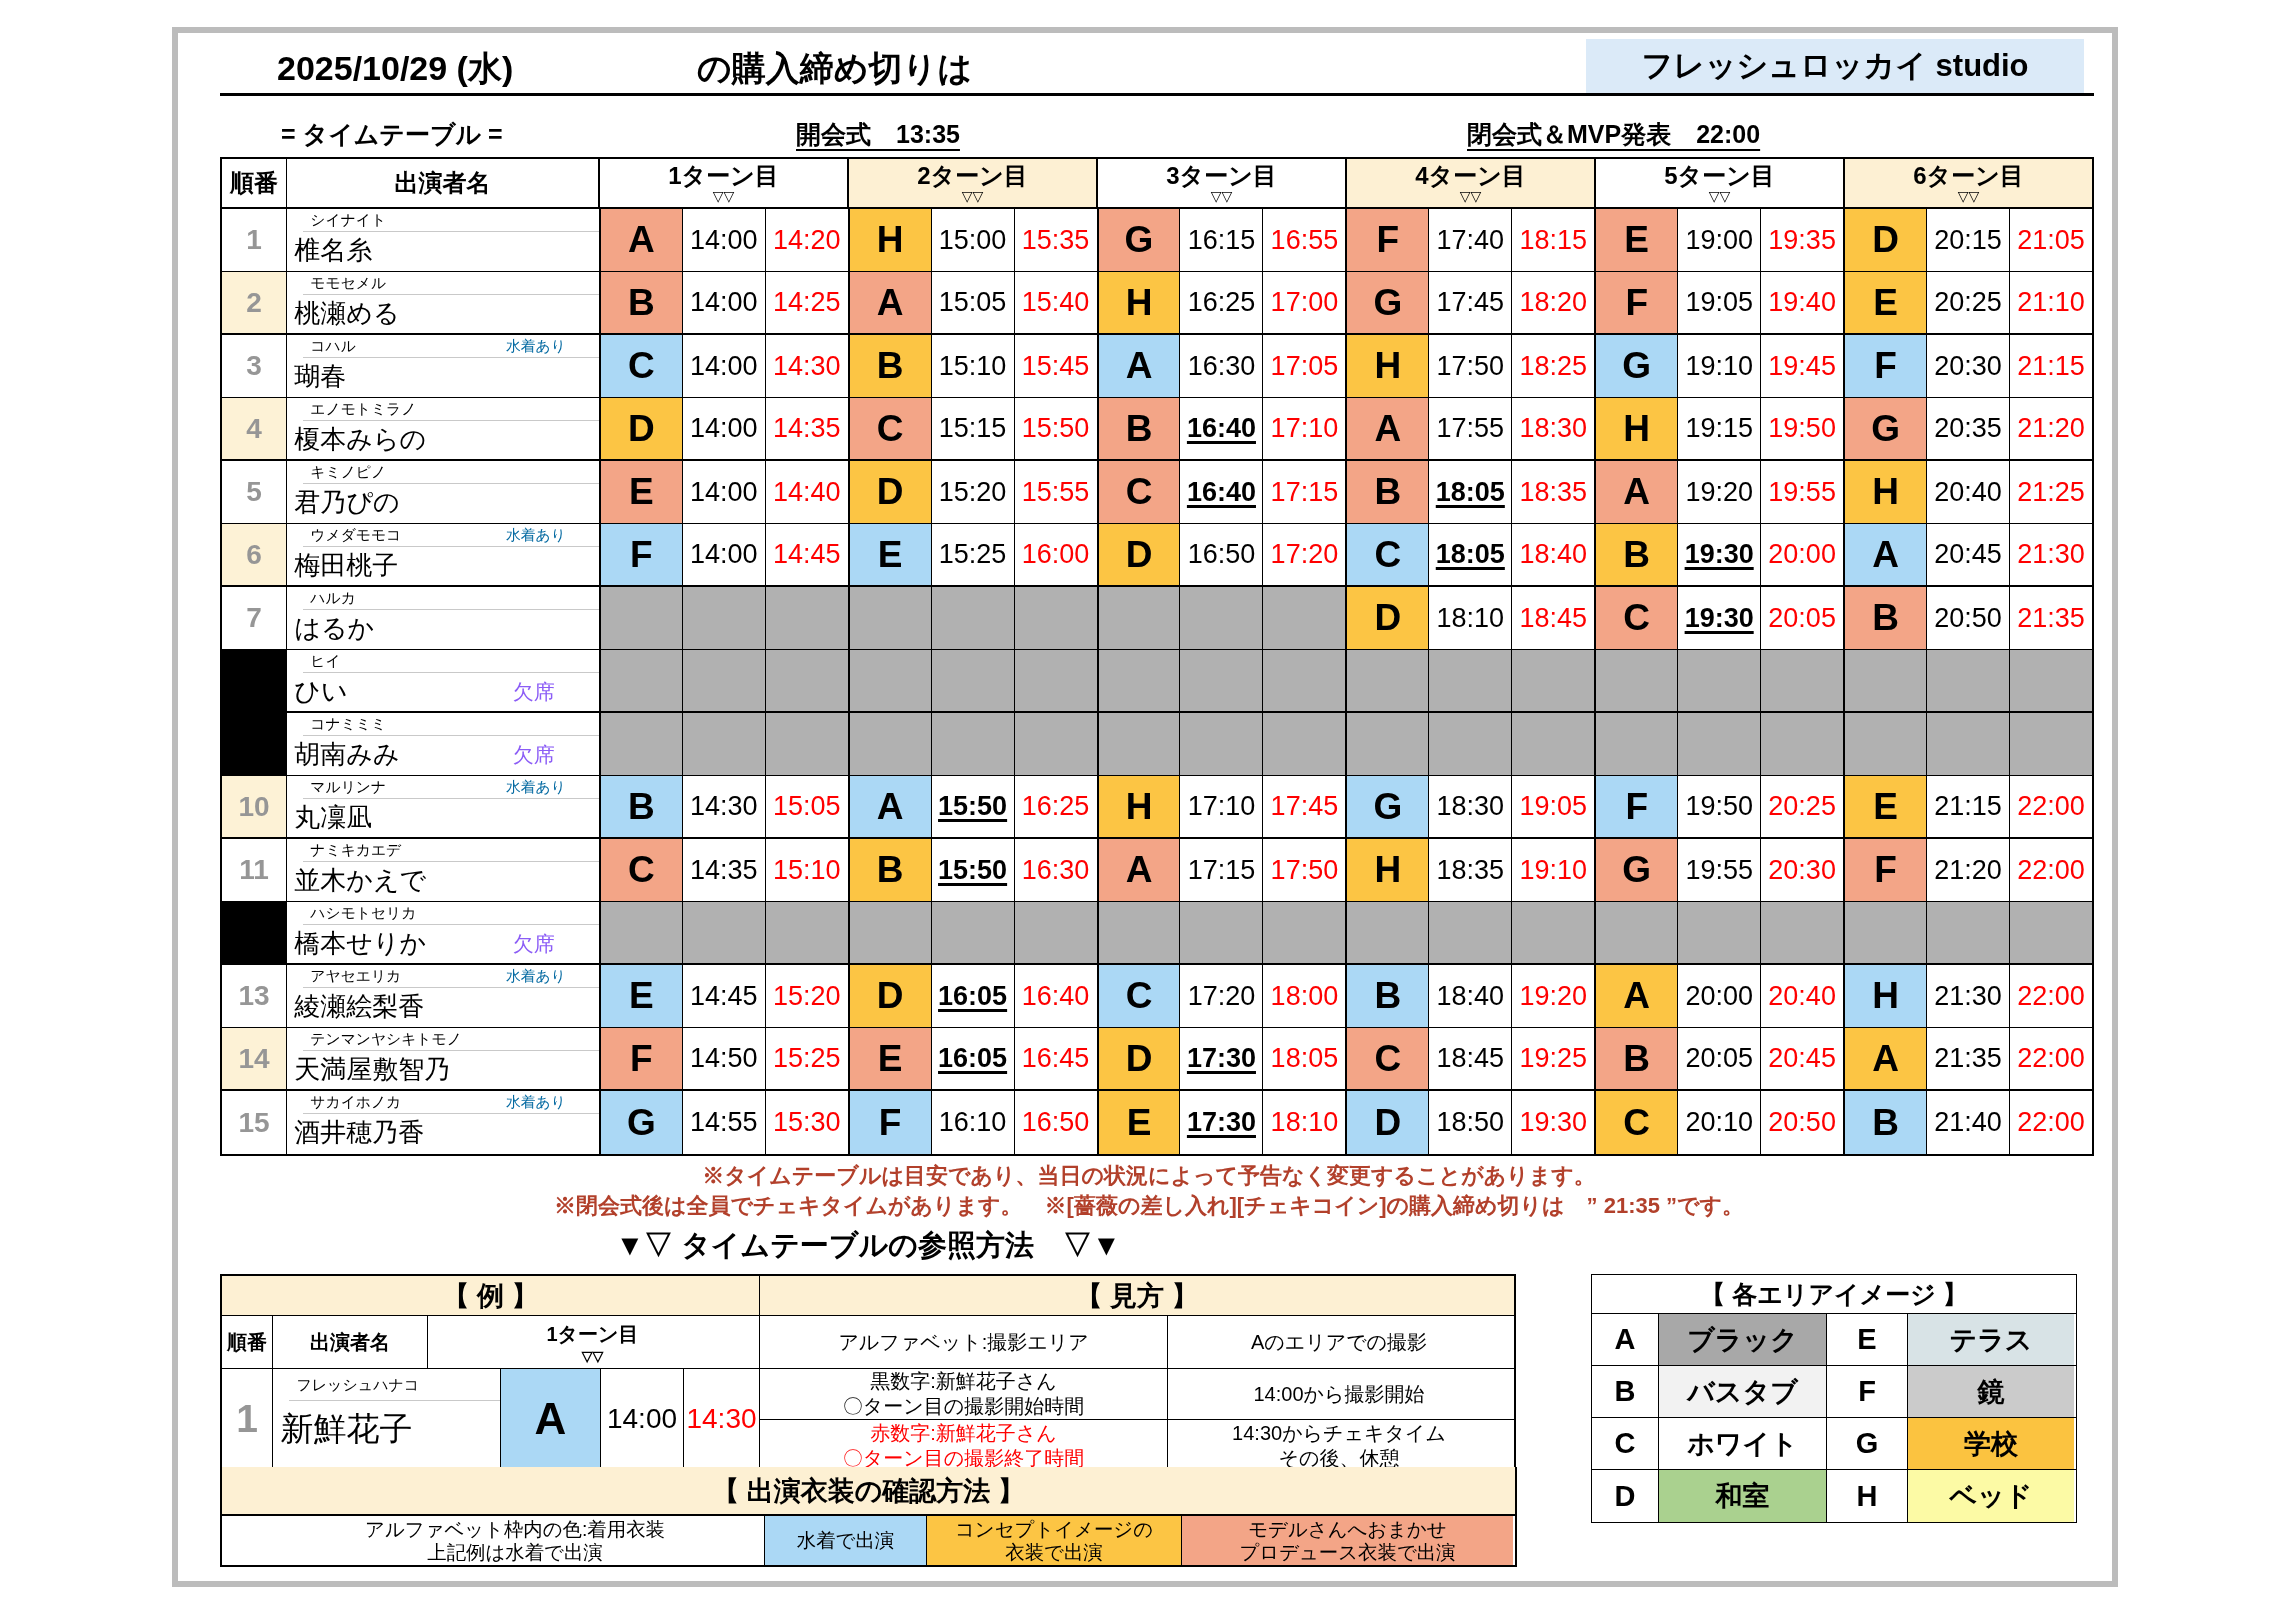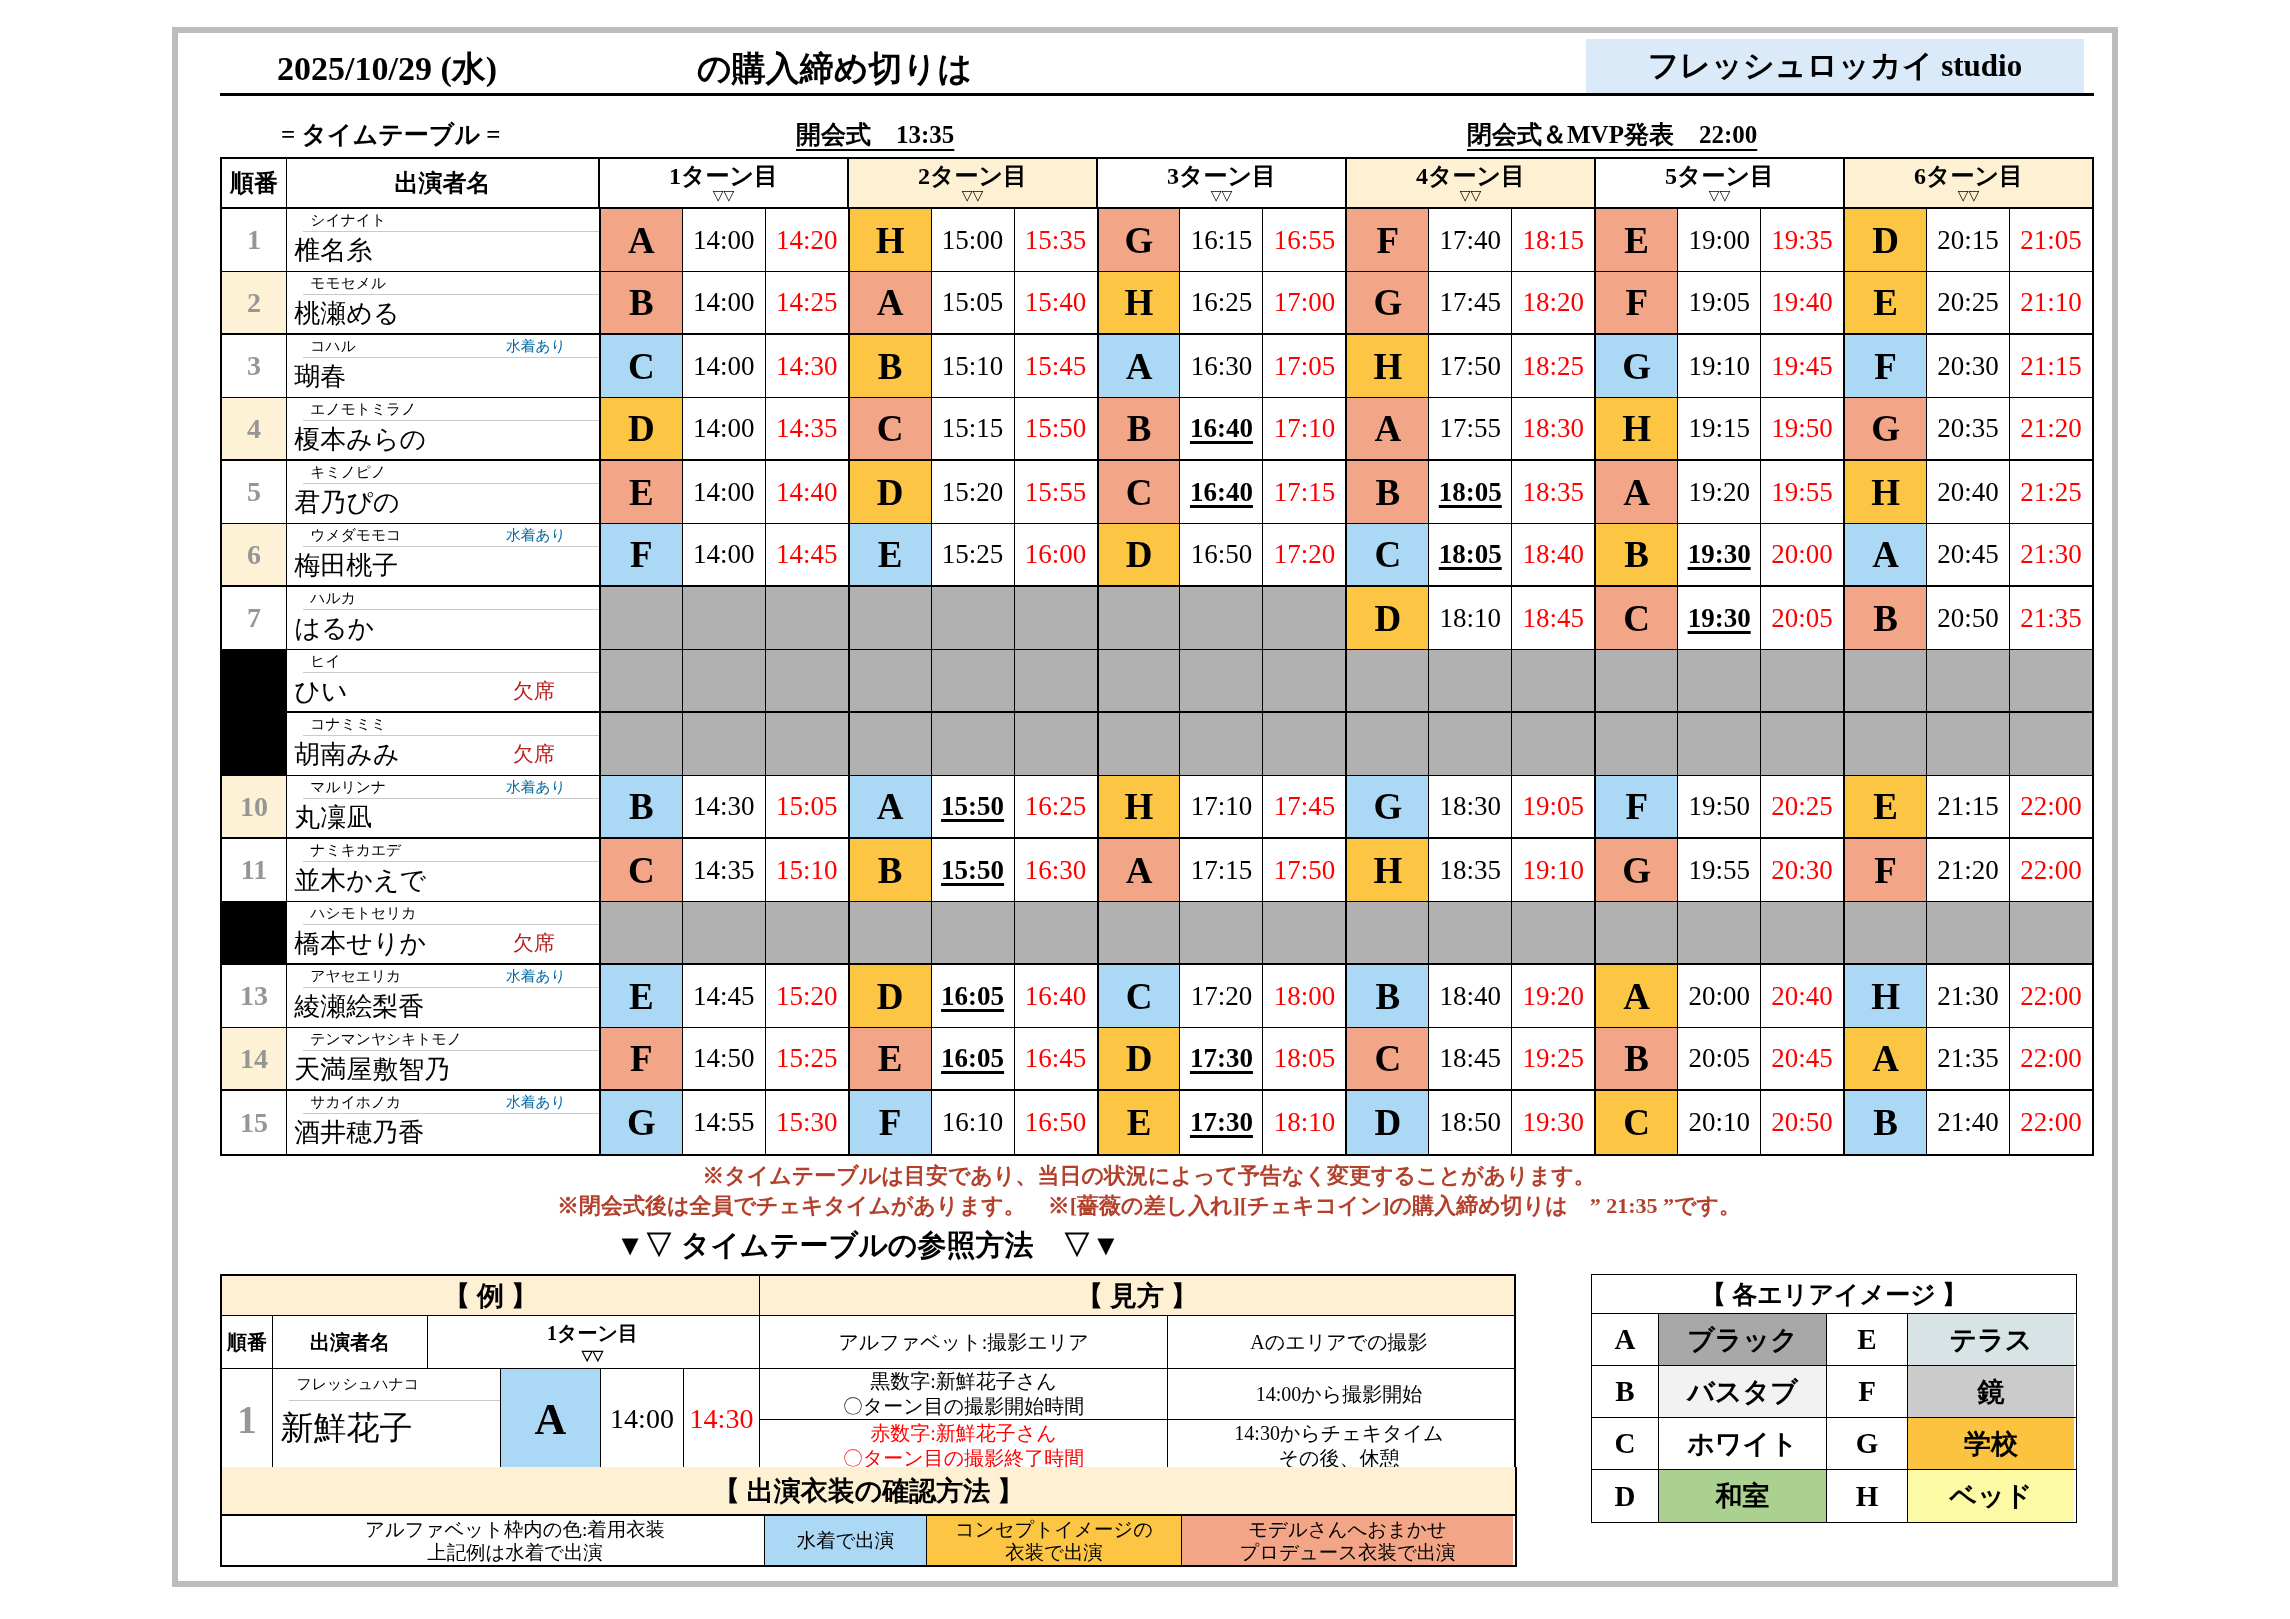--- a/index.html
+++ b/index.html
@@ -1,17 +1,17 @@
 <!DOCTYPE html>
 <html style="font-size:14.8px"><head>
 <meta charset="utf-8">
 <style>
   html,body{margin:0;padding:0;background:#fff;}
   .page{position:relative;width:2291px;height:1620px;background:#fff;overflow:hidden;
-        font-family:Liberation Serif, serif;color:#000;border-radius:26px;}
+        font-family:Liberation Sans, sans-serif;color:#000;border-radius:26px;}
   .abs{position:absolute;}
   .frame{position:absolute;left:172px;top:27px;width:1946px;height:1560px;
          border:6.5px solid #bcbcbc;box-sizing:border-box;}
   
   .date{left:277px;top:46px;font-size:34px;font-weight:bold;}
   .event{left:697px;top:46px;font-size:34px;font-weight:bold;}
   .studio{left:1586px;top:39px;width:498px;height:54px;background:#dbeaf8;
           font-size:31px;font-weight:bold;text-align:center;line-height:54px;}
   .rule{left:220px;top:93px;width:1874px;height:2.8px;background:#000;}
   .sublabel{top:118px;font-size:25px;font-weight:bold;}
@@ -31,21 +31,21 @@
   .trow:last-child{border-bottom:none;}
   .c{box-sizing:border-box;display:flex;align-items:center;justify-content:center;}
   .c-no{width:64px;font-size:28px;font-weight:bold;color:#969696;}
   .c-no.creambg{background:#fdf2d6;}
   .c-no.blackbg{background:#000;}
   .c-name{width:312px;border-left:0.9px solid #000;display:block;position:relative;background:#fff;}
   .fur{position:relative;height:22px;line-height:22px;font-size:14.8px;padding-left:7.4px;
        border-bottom:0.9px solid #c9c9c9;white-space:nowrap;margin-left:16px;}
   .swim{position:absolute;right:33px;top:0;color:#0369a1;font-size:14.8px;}
   .nm{position:relative;height:37px;line-height:37px;font-size:26px;padding-left:7.4px;white-space:nowrap;}
-  .absent{position:absolute;right:44px;top:0;color:#b91c1c;font-size:21px;}
+  .absent{position:absolute;right:44px;top:0;color:#8b5cf6;font-size:21px;}
   .c-area{width:83px;border-left:2.8px solid #000;font-size:37px;font-weight:bold;}
   .c-st,.c-en{width:83px;border-left:0.9px solid #000;font-size:27px;}
   .c-en{width:83px;color:#f00;}
   .bg-s{background:#f3a587;} .bg-y{background:#fcc544;} .bg-b{background:#abd8f5;}
   .emptyc{background:#b1b1b1;}
   .bu{font-weight:bold;text-decoration:underline;text-decoration-thickness:2.8px;text-underline-offset:3.7px;}
   
   .note{font-size:22px;font-weight:bold;color:#b2402b;white-space:nowrap;transform:translateX(-50%);}
   .refhead{font-size:29px;font-weight:bold;white-space:nowrap;transform:translateX(-50%);}
   

